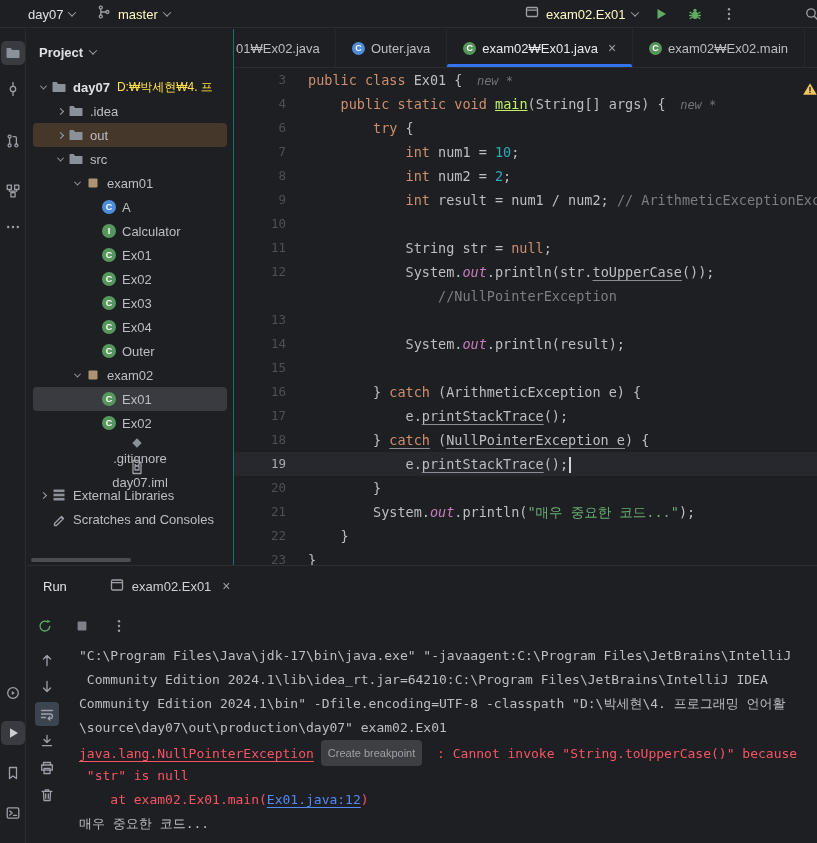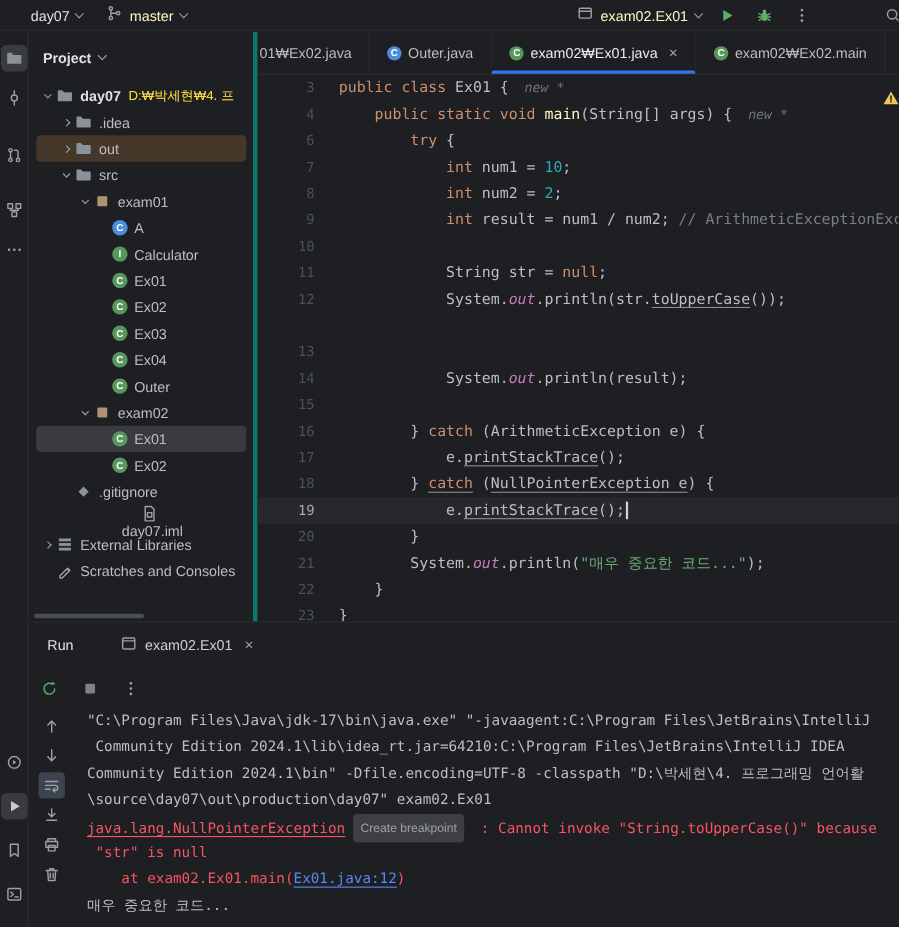--- a/index.html
+++ b/index.html
@@ -19,21 +19,21 @@
   
   .stripe { position:absolute; left:0; top:29px; width:26px; height:814px; border-right:1px solid #2B2D30; }
   .stripe-btn { width:24px; height:24px; margin:0 auto; display:flex; align-items:center; justify-content:center; border-radius:5px; }
   .stripe-btn.active { background:#393B40; }
   #stripe-top { display:flex; flex-direction:column; gap:12px; padding-top:12px; }
   #stripe-top .stripe-btn:nth-child(3){ margin-top:16px; }
   #stripe-top .stripe-btn:nth-child(4){ margin-top:14px; }
   #stripe-bottom { position:absolute; bottom:18px; left:1px; width:24px; display:flex; flex-direction:column; gap:16px; }
 
   
-  .project-panel { position:absolute; left:27px; top:29px; width:207px; height:536px; border-right:4px solid #0f766e; overflow:hidden; }
+  .project-panel { position:absolute; left:27px; top:29px; width:207px; height:536px; border-right:1px solid #0f766e; overflow:hidden; }
   .pp-header { height:46px; display:flex; align-items:center; gap:7px; padding-left:12px; }
   .pp-title { font-size:13px; font-weight:bold; color:#DFE1E5; }
   .tree-row { height:24px; display:flex; align-items:center; margin:0 6px; border-radius:4px; white-space:nowrap; }
   .tree-row.selected { background:#393B40; }
   .tree-row.excluded { background:#45382A; }
   .chevwrap { width:15px; display:inline-flex; justify-content:center; flex:none; }
   .chevwrap .chev { width:5px; height:5px; }
   .tree-row .icon { margin-right:6px; }
   .tree-label { font-size:13px; color:#BCBEC4; }
   .tree-label.bold { color:#DFE1E5; font-weight:bold; }
@@ -57,21 +57,21 @@
   .code-line.current { background:#26282E; }
   .lnum { flex:0 0 74px; text-align:right; padding-right:22px; color:#4B5059; font-size:12.5px; }
   .code-line.current .lnum { color:#A8ABB2; }
   .ltext { white-space:pre;text-align:center; }
   .tk-d { color:#BCBEC4; }
   .tk-k { color:#CF8E6D; }
   .tk-n { color:#2AACB8; }
   .tk-s { color:#6AAB73; }
   .tk-c { color:#7A7E85; }
   .tk-f { color:#C77DBB; font-style:italic; }
-  .tk-m { color:#fef9c3; }
+  .tk-m { color:#bef264;text-decoration:underline; }
   .tk-h { color:#6F737A; font-style:italic; font-size:12px; }
   .code .u { text-decoration:underline; text-decoration-color:#8A8D93; text-underline-offset:3px; }
   .caret { display:inline-block; width:1.5px; height:16px; background:#D0D3D8; vertical-align:middle; margin-left:1px; }
   .editor-warning { position:absolute; right:-1px; top:52px; }
 
   
   .run-panel { position:absolute; left:27px; top:565px; width:790px; height:278px; border-top:1px solid #2B2D30; }
   .run-header { height:40px; display:flex; align-items:center; padding-left:16px; }
   .run-title { font-size:13px; color:#DFE1E5; }
   .run-tab { display:flex; align-items:center; gap:7px; margin-left:34px; font-size:13px; color:#CED0D6; height:40px; padding:0 8px; }
@@ -347,21 +347,21 @@
         <div class="tree-row selected" style="padding-left: 54px;">
           <span class="chevwrap"></span>
           <span class="clsicon green">C</span>
           <span class="tree-label">Ex01</span>
         </div>
         <div class="tree-row" style="padding-left: 54px;">
           <span class="chevwrap"></span>
           <span class="clsicon green">C</span>
           <span class="tree-label">Ex02</span>
         </div>
-        <div class="tree-row" style="padding-left: 20px;">
+        <div class="tree-row" style="padding-left: 20px; flex-direction: column;">
           <span class="chevwrap"></span>
           <span class="icon">
             <svg width="16" height="16" viewBox="0 0 16 16" fill="none" stroke="#9DA0A8" stroke-width="1.3" stroke-linecap="round" stroke-linejoin="round">
               <rect x="4.7" y="4.7" width="6.6" height="6.6" transform="rotate(45 8 8)" fill="#8A9199" stroke="none"></rect>
             </svg>
           </span>
           <span class="tree-label">.gitignore</span>
         </div>
         <div class="tree-row" style="padding-left: 20px; flex-direction: column;">
           <span class="chevwrap"></span>
@@ -422,21 +422,21 @@
     <div id="code" class="code">
         <div class="code-line"><span class="lnum">3</span><span class="ltext"><span class="tk-k">public</span><span class="tk-d"> </span><span class="tk-k">class</span><span class="tk-d"> Ex01 {</span><span class="tk-h">  new *</span></span></div>
         <div class="code-line"><span class="lnum">4</span><span class="ltext"><span class="tk-d">    </span><span class="tk-k">public</span><span class="tk-d"> </span><span class="tk-k">static</span><span class="tk-d"> </span><span class="tk-k">void</span><span class="tk-d"> </span><span class="tk-m">main</span><span class="tk-d">(String[] args) {</span><span class="tk-h">  new *</span></span></div>
         <div class="code-line"><span class="lnum">6</span><span class="ltext"><span class="tk-d">        </span><span class="tk-k">try</span><span class="tk-d"> {</span></span></div>
         <div class="code-line"><span class="lnum">7</span><span class="ltext"><span class="tk-d">            </span><span class="tk-k">int</span><span class="tk-d"> num1 = </span><span class="tk-n">10</span><span class="tk-d">;</span></span></div>
         <div class="code-line"><span class="lnum">8</span><span class="ltext"><span class="tk-d">            </span><span class="tk-k">int</span><span class="tk-d"> num2 = </span><span class="tk-n">2</span><span class="tk-d">;</span></span></div>
         <div class="code-line"><span class="lnum">9</span><span class="ltext"><span class="tk-d">            </span><span class="tk-k">int</span><span class="tk-d"> result = num1 / num2; </span><span class="tk-c">// ArithmeticExceptionExce</span></span></div>
         <div class="code-line"><span class="lnum">10</span><span class="ltext"></span></div>
         <div class="code-line"><span class="lnum">11</span><span class="ltext"><span class="tk-d">            String str = </span><span class="tk-k">null</span><span class="tk-d">;</span></span></div>
         <div class="code-line"><span class="lnum">12</span><span class="ltext"><span class="tk-d">            System.</span><span class="tk-f">out</span><span class="tk-d">.println(str.</span><span class="tk-d u">toUpperCase</span><span class="tk-d">());</span></span></div>
-        <div class="code-line"><span class="lnum"></span></div>
+        <div class="code-line"><span class="lnum"></span><span class="ltext"><span class="tk-c">                //NullPointerException</span></span></div>
         <div class="code-line"><span class="lnum">13</span><span class="ltext"></span></div>
         <div class="code-line"><span class="lnum">14</span><span class="ltext"><span class="tk-d">            System.</span><span class="tk-f">out</span><span class="tk-d">.println(result);</span></span></div>
         <div class="code-line"><span class="lnum">15</span><span class="ltext"></span></div>
         <div class="code-line"><span class="lnum">16</span><span class="ltext"><span class="tk-d">        } </span><span class="tk-k">catch</span><span class="tk-d"> (ArithmeticException e) {</span></span></div>
         <div class="code-line"><span class="lnum">17</span><span class="ltext"><span class="tk-d">            e.</span><span class="tk-d u">printStackTrace</span><span class="tk-d">();</span></span></div>
         <div class="code-line"><span class="lnum">18</span><span class="ltext"><span class="tk-d">        } </span><span class="tk-k u">catch</span><span class="tk-d"> (</span><span class="tk-d u">NullPointerException e</span><span class="tk-d">) {</span></span></div>
         <div class="code-line current"><span class="lnum">19</span><span class="ltext"><span class="tk-d">            e.</span><span class="tk-d u">printStackTrace</span><span class="tk-d">();</span><span class="caret"></span></span></div>
         <div class="code-line"><span class="lnum">20</span><span class="ltext"><span class="tk-d">        }</span></span></div>
         <div class="code-line"><span class="lnum">21</span><span class="ltext"><span class="tk-d">        System.</span><span class="tk-f">out</span><span class="tk-d">.println(</span><span class="tk-s">"매우 중요한 코드..."</span><span class="tk-d">);</span></span></div>
         <div class="code-line"><span class="lnum">22</span><span class="ltext"><span class="tk-d">    }</span></span></div>

